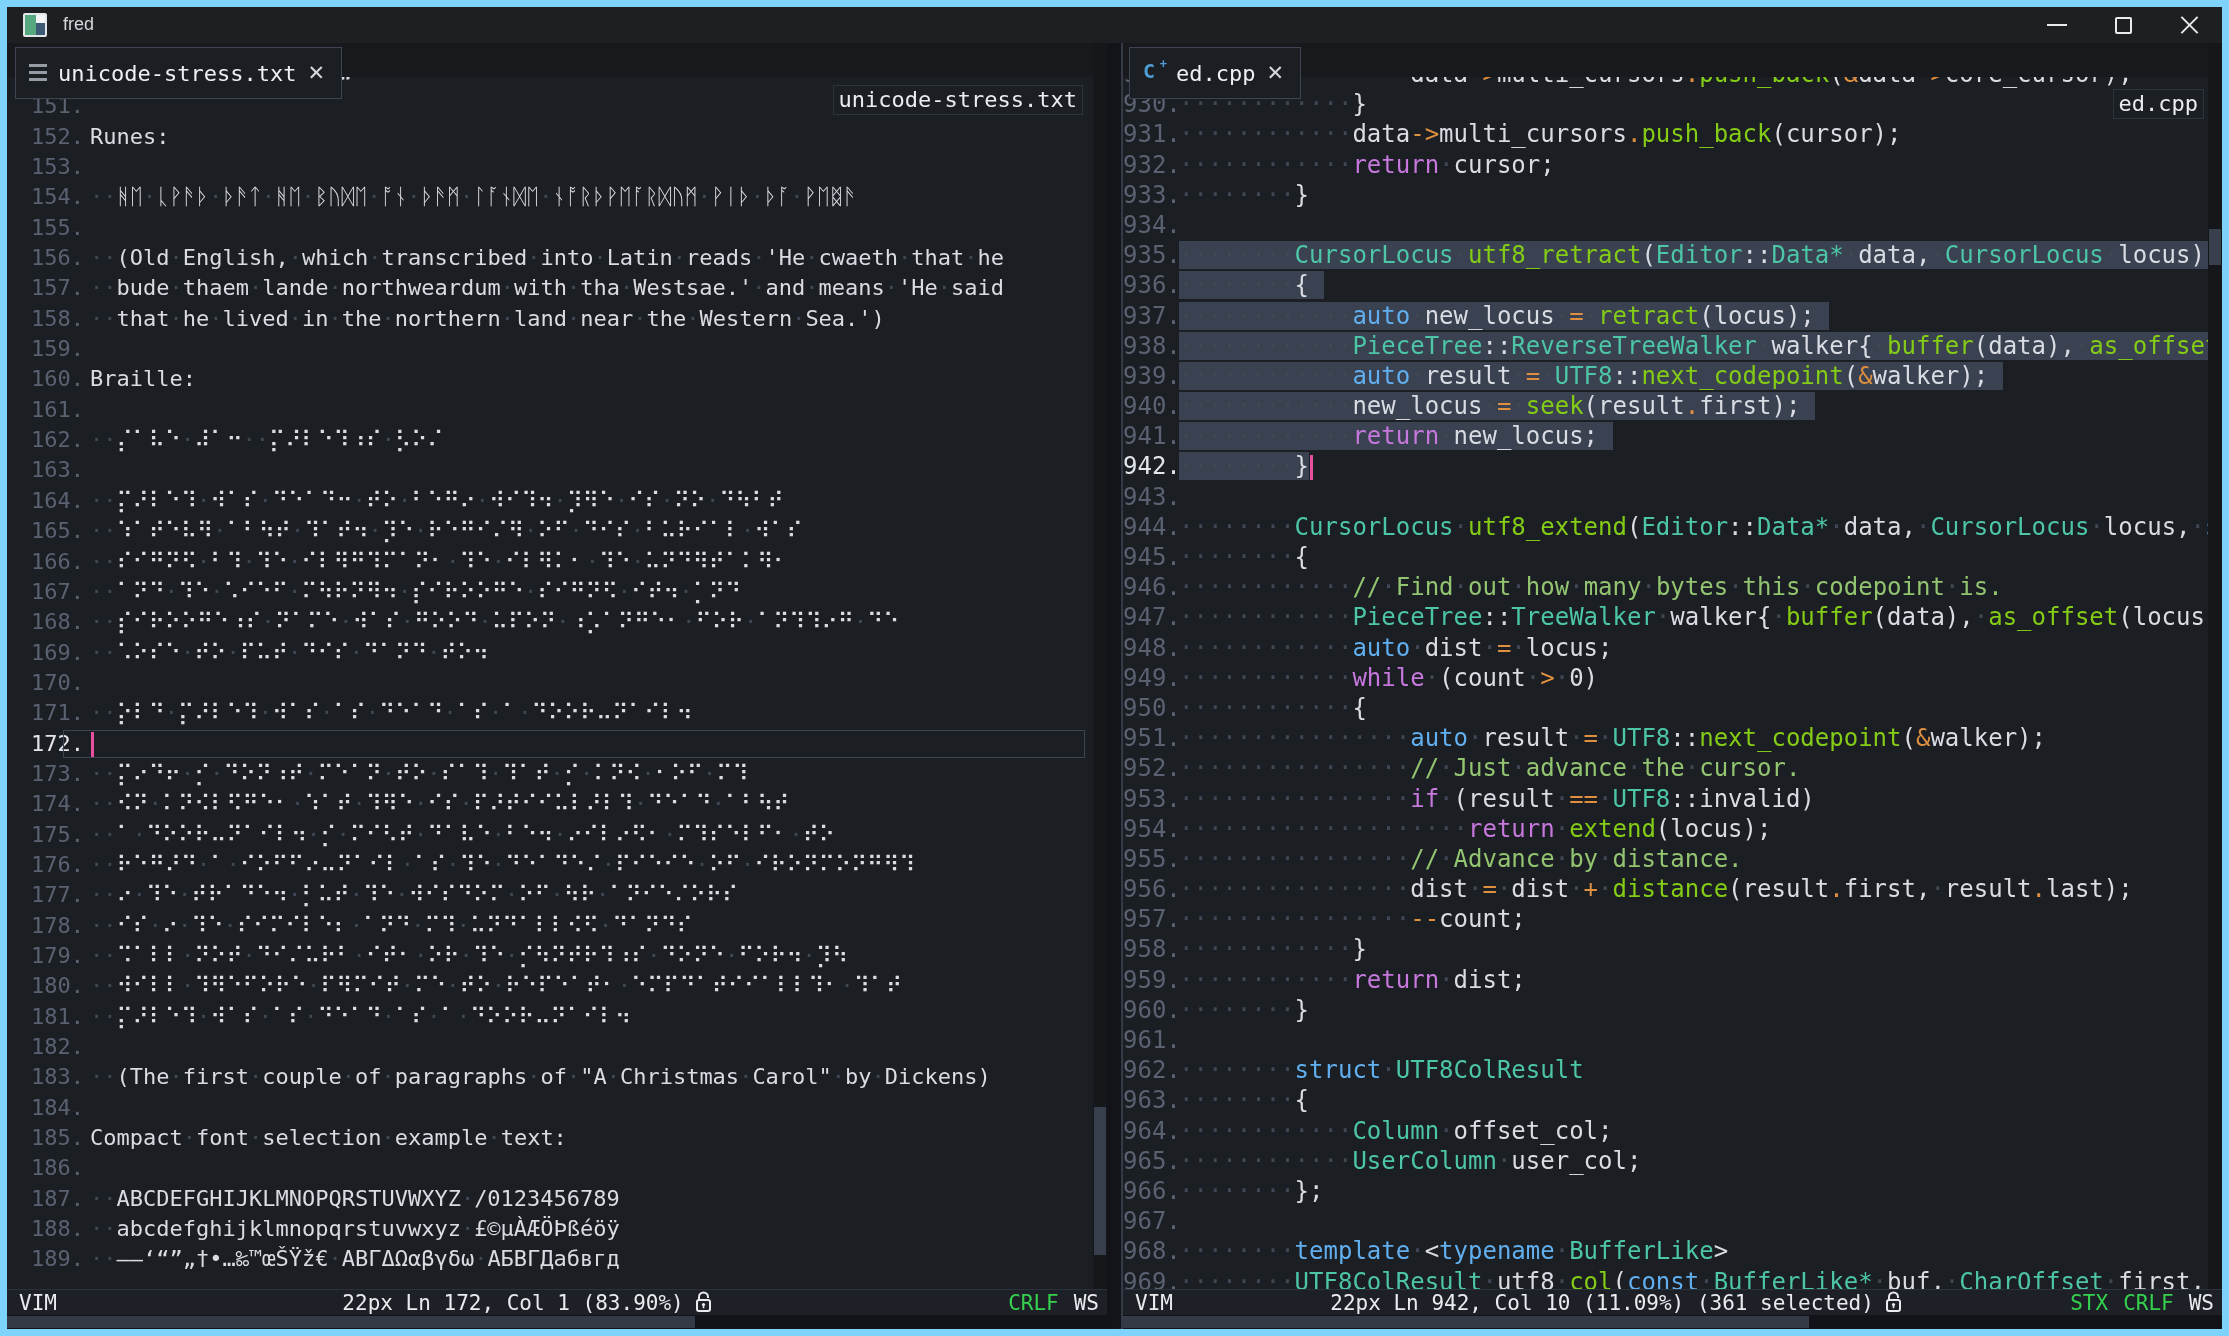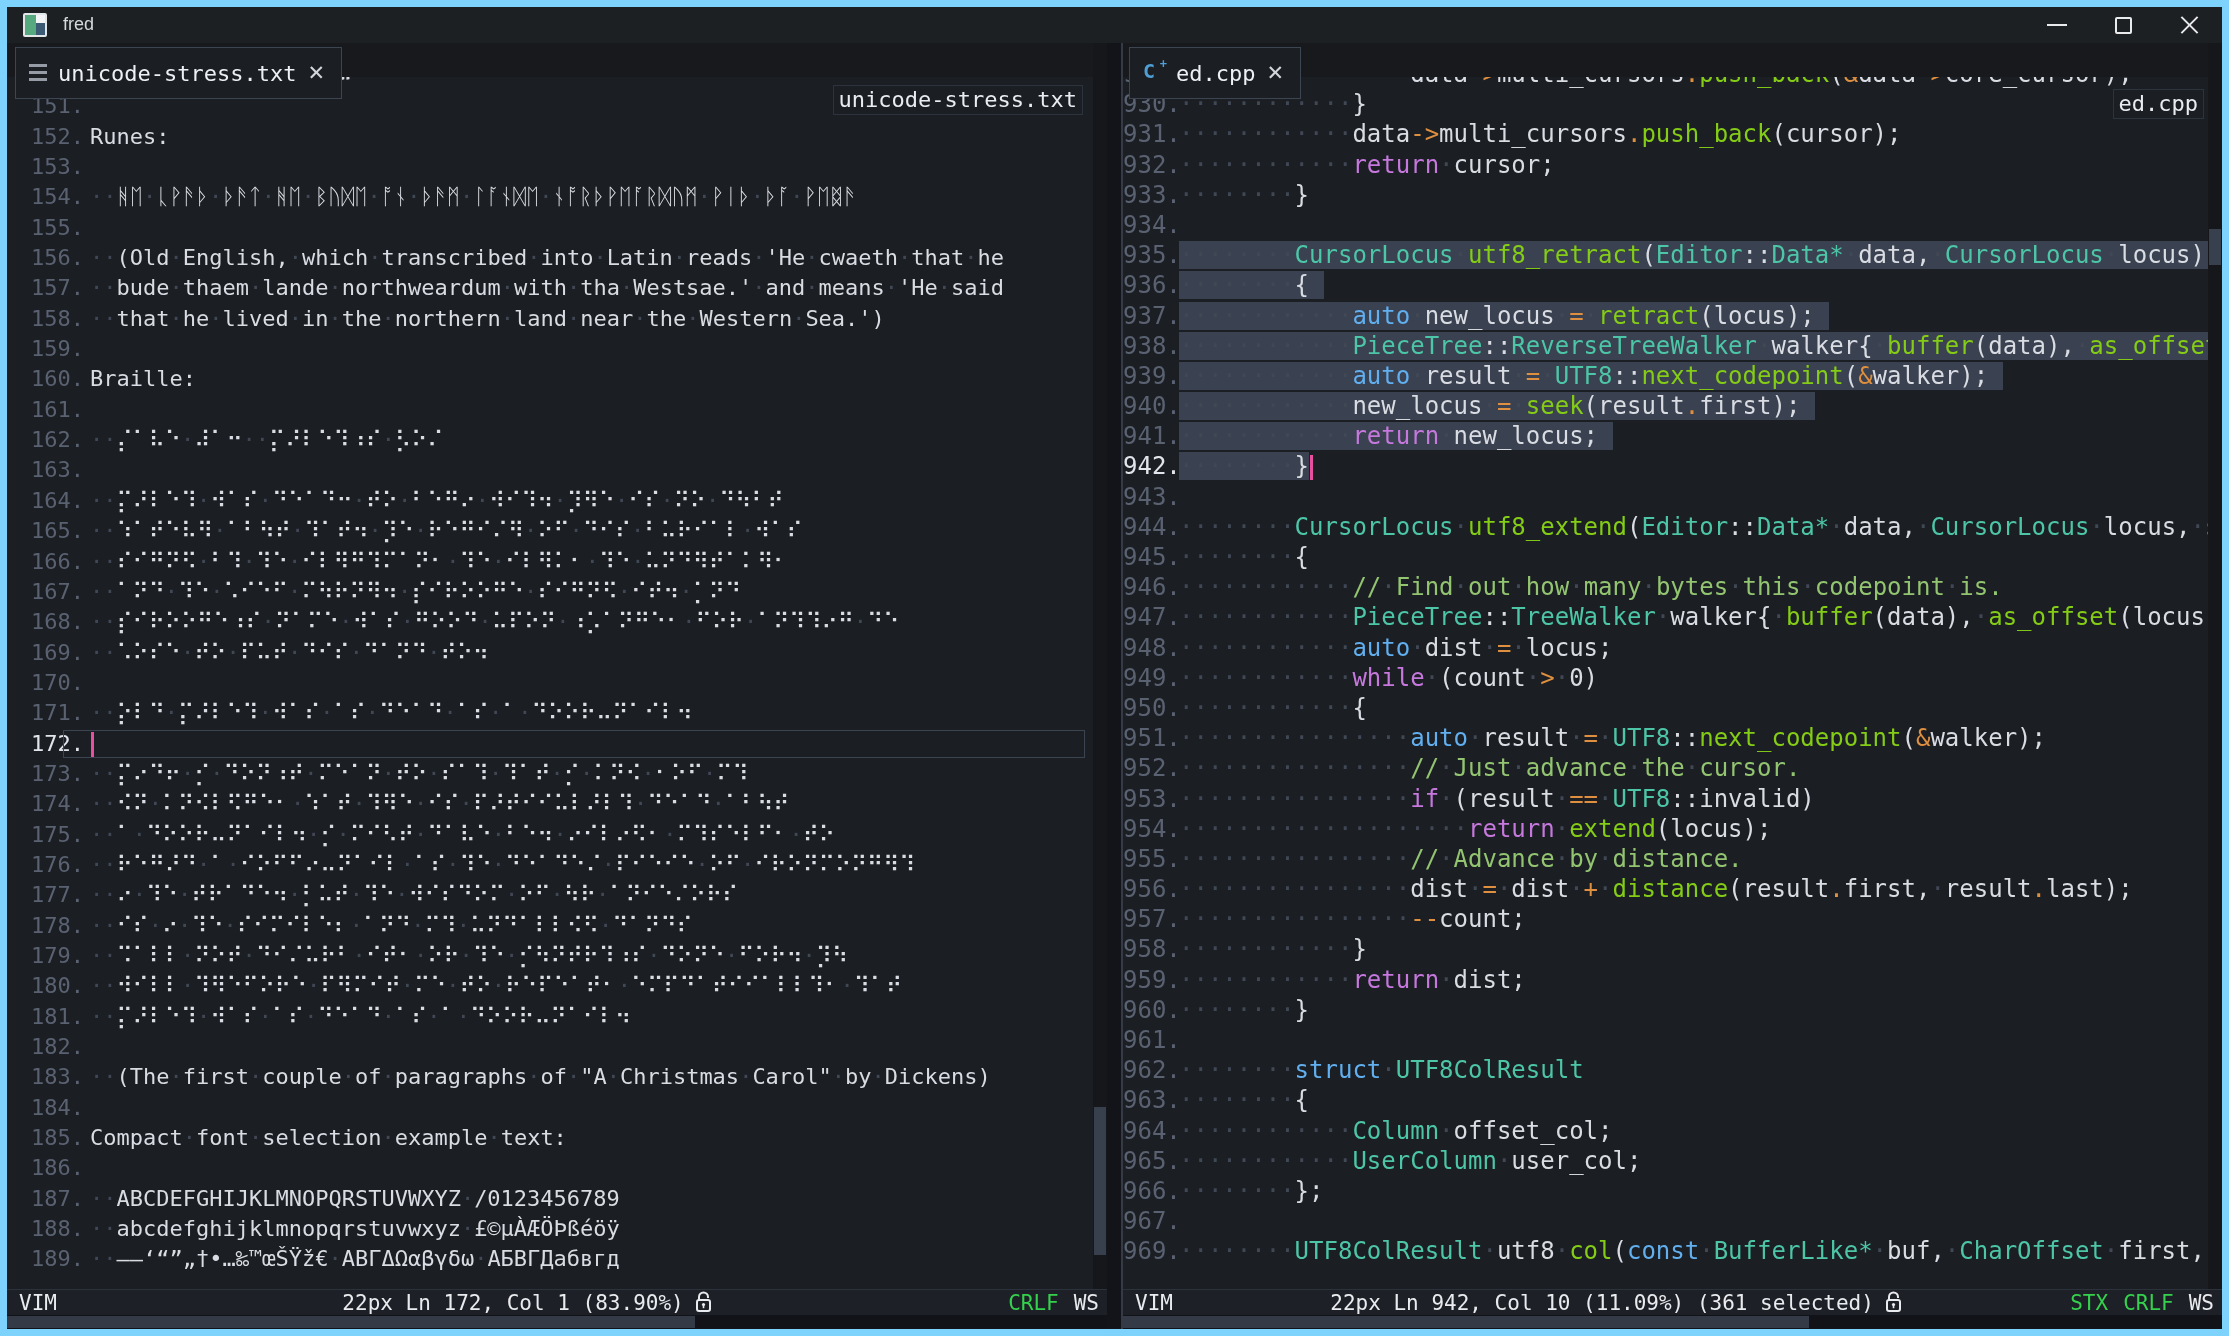--- a/index.html
+++ b/index.html
@@ -230,20 +230,21 @@
           <div class="line"><span class="gut">958.</span><span class="codewrap"><span class="ws">············</span><span class="tk-d">}</span></span></div>
           <div class="line"><span class="gut">959.</span><span class="codewrap"><span class="ws">············</span><span class="tk-k">return</span><span class="ws">·</span><span class="tk-d">dist;</span></span></div>
           <div class="line"><span class="gut">960.</span><span class="codewrap"><span class="ws">········</span><span class="tk-d">}</span></span></div>
           <div class="line"><span class="gut">961.</span><span class="codewrap"></span></div>
           <div class="line"><span class="gut">962.</span><span class="codewrap"><span class="ws">········</span><span class="tk-b">struct</span><span class="ws">·</span><span class="tk-t">UTF8ColResult</span></span></div>
           <div class="line"><span class="gut">963.</span><span class="codewrap"><span class="ws">········</span><span class="tk-d">{</span></span></div>
           <div class="line"><span class="gut">964.</span><span class="codewrap"><span class="ws">············</span><span class="tk-t">Column</span><span class="ws">·</span><span class="tk-d">offset_col;</span></span></div>
           <div class="line"><span class="gut">965.</span><span class="codewrap"><span class="ws">············</span><span class="tk-t">UserColumn</span><span class="ws">·</span><span class="tk-d">user_col;</span></span></div>
           <div class="line"><span class="gut">966.</span><span class="codewrap"><span class="ws">········</span><span class="tk-d">};</span></span></div>
           <div class="line"><span class="gut">967.</span><span class="codewrap"></span></div>
+          <div class="line"><span class="gut">968.</span><span class="codewrap"><span class="ws">········</span><span class="tk-b">template</span><span class="ws">·</span><span class="tk-d">&lt;</span><span class="tk-b">typename</span><span class="ws">·</span><span class="tk-t">BufferLike</span><span class="tk-d">&gt;</span></span></div>
           <div class="line"><span class="gut">969.</span><span class="codewrap"><span class="ws">········</span><span class="tk-t">UTF8ColResult</span><span class="ws">·</span><span class="tk-d">utf8</span><span class="ws">·</span><span class="tk-f">col</span><span class="tk-d">(</span><span class="tk-b">const</span><span class="ws">·</span><span class="tk-t">BufferLike*</span><span class="ws">·</span><span class="tk-d">buf,</span><span class="ws">·</span><span class="tk-t">CharOffset</span><span class="ws">·</span><span class="tk-d">first,</span><span class="ws">·</span><span class="tk-t">CharOffset</span><span class="ws">·</span><span class="tk-d">last)</span></span></div>
         </div>
       </div>
     <div class="tabstrip"></div>
     <div class="tab">
       <span class="cpp-icon">
           <b>C</b>
           <i>+</i>
         </span>
       <span class="tab-label">ed.cpp</span>

